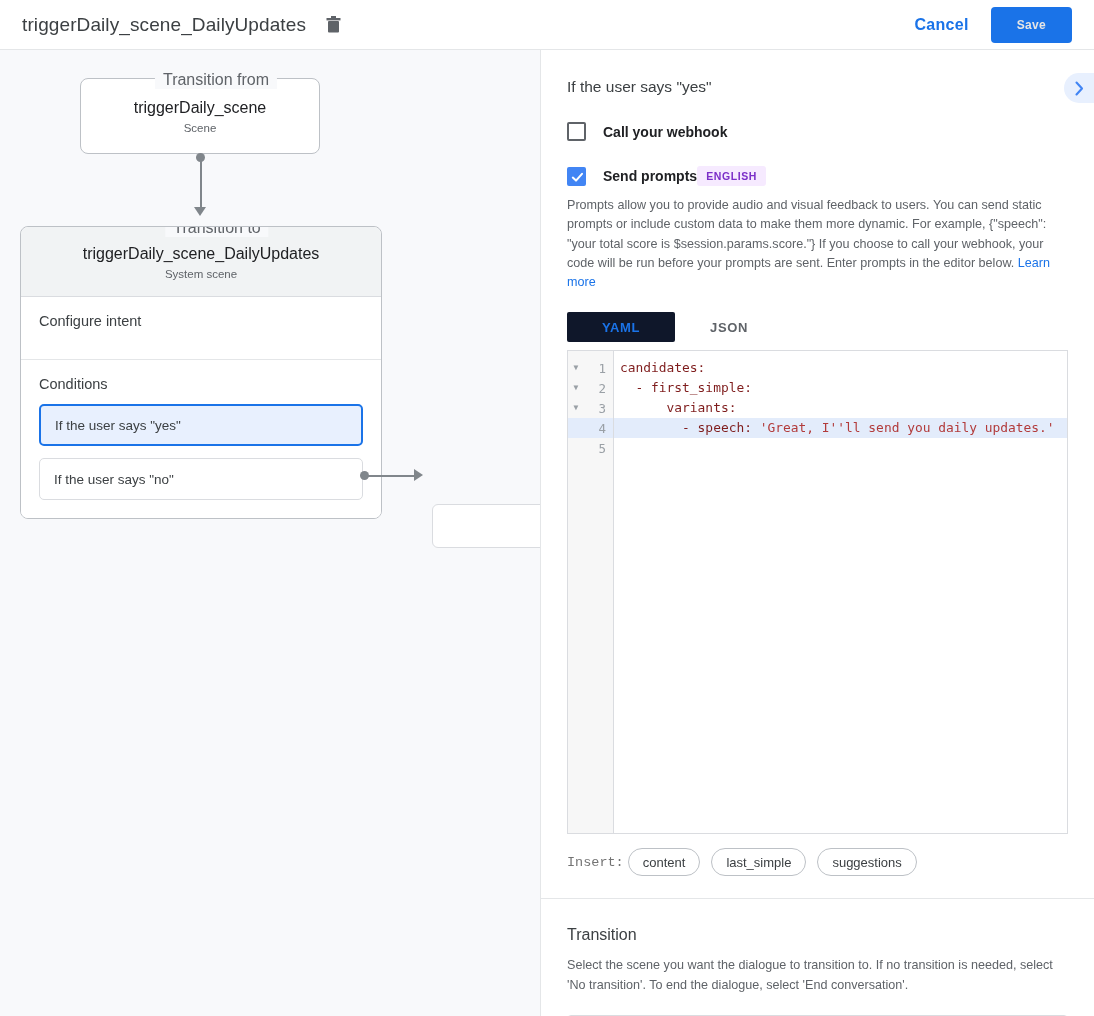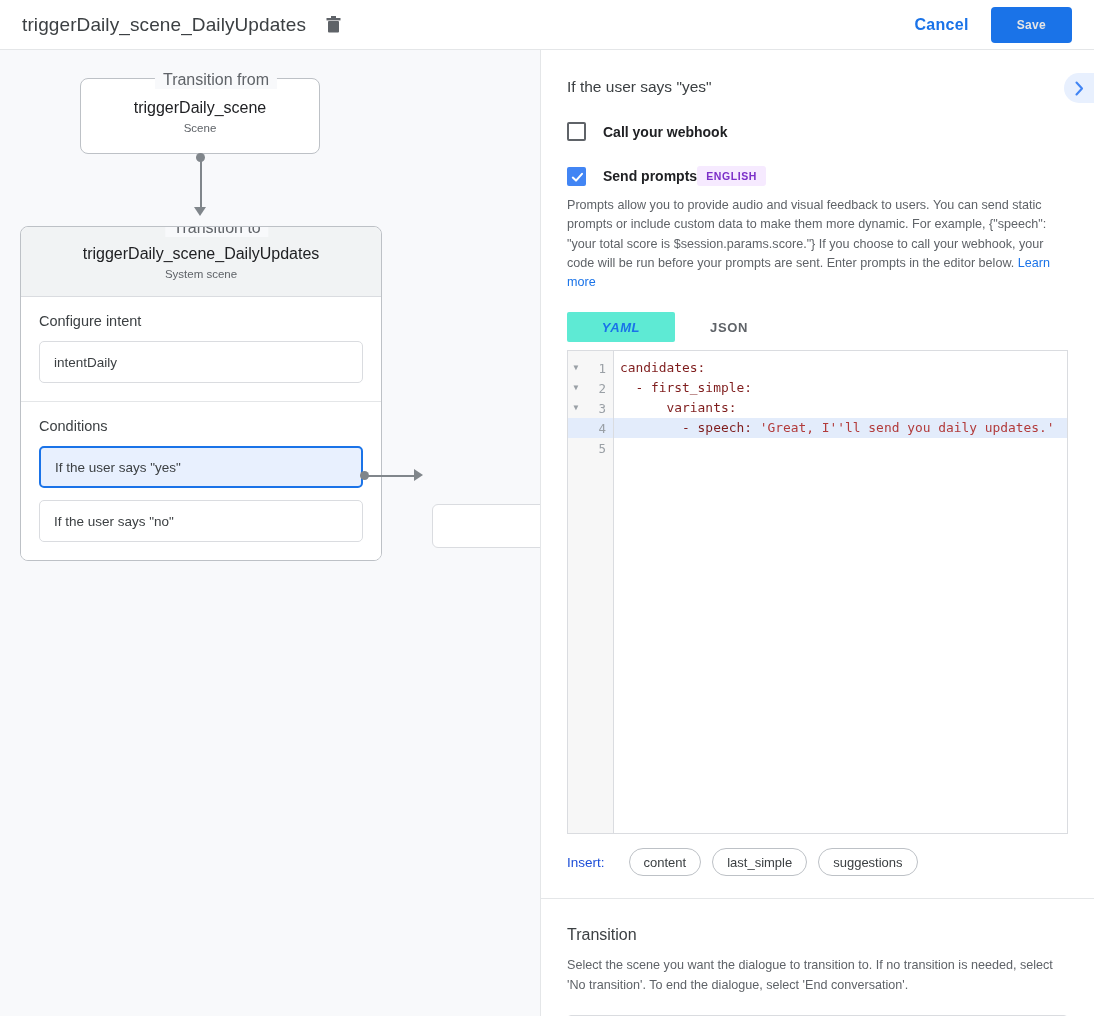--- a/index.html
+++ b/index.html
@@ -287,23 +287,22 @@
     height: 30px;
     display: flex; align-items: center; justify-content: center;
     font-size: 13px;
     font-weight: bold;
     letter-spacing: 0.6px;
     color: #5f6368;
     cursor: pointer;
     border-radius: 2px;
   }
   .fmt-tab.active {
-    background: #5eead4;
+    background: #0f172a;
     color: #1a73e8;
-    font-style: italic;
   }
 
   
   .editor {
     margin-top: 8px;
     height: 484px;
     border: 1px solid #dadce0;
     display: flex;
     background: #ffffff;
     overflow: hidden;
@@ -359,22 +358,23 @@
 
   
   .insert-row {
     display: flex;
     align-items: center;
     margin-top: 14px;
     padding-bottom: 22px;
   }
   .insert-label {
     font-size: 13.5px;
-    color: #1d4ed8;
-    margin-right: 24px;
+    color: #737373;
+    margin-right: 4px;
+    font-family: Liberation Mono, monospace;
   }
   .chip {
     border: 1px solid #bdc1c6;
     border-radius: 14px;
     height: 28px;
     padding: 0 14px;
     display: flex; align-items: center;
     font-size: 13px;
     color: #3c4043;
     margin-right: 11px;
@@ -439,21 +439,20 @@
   <div class="arrow-down" style="left:194px; top:157px;"></div>
 
   <div class="fieldset-card" id="node-to">
     <div class="fieldset-legend">Transition to</div>
     <div class="node-to-header">
       <div class="node-title">triggerDaily_scene_DailyUpdates</div>
       <div class="node-sub">System scene</div>
     </div>
     <div class="node-section">
       <div class="section-label">Configure intent</div>
-      <div class="intent-box">intentDaily</div>
     </div>
     <div class="node-section">
       <div class="section-label">Conditions</div>
       <div class="cond-box selected">If the user says "yes"</div>
       <div class="cond-box">If the user says "no"</div>
     </div>
   </div>
 
   <div class="conn-dot" style="left:360px; top:421px;"></div>
   <div class="conn-line-h" style="left:366px; top:425px; width:50px;"></div>

